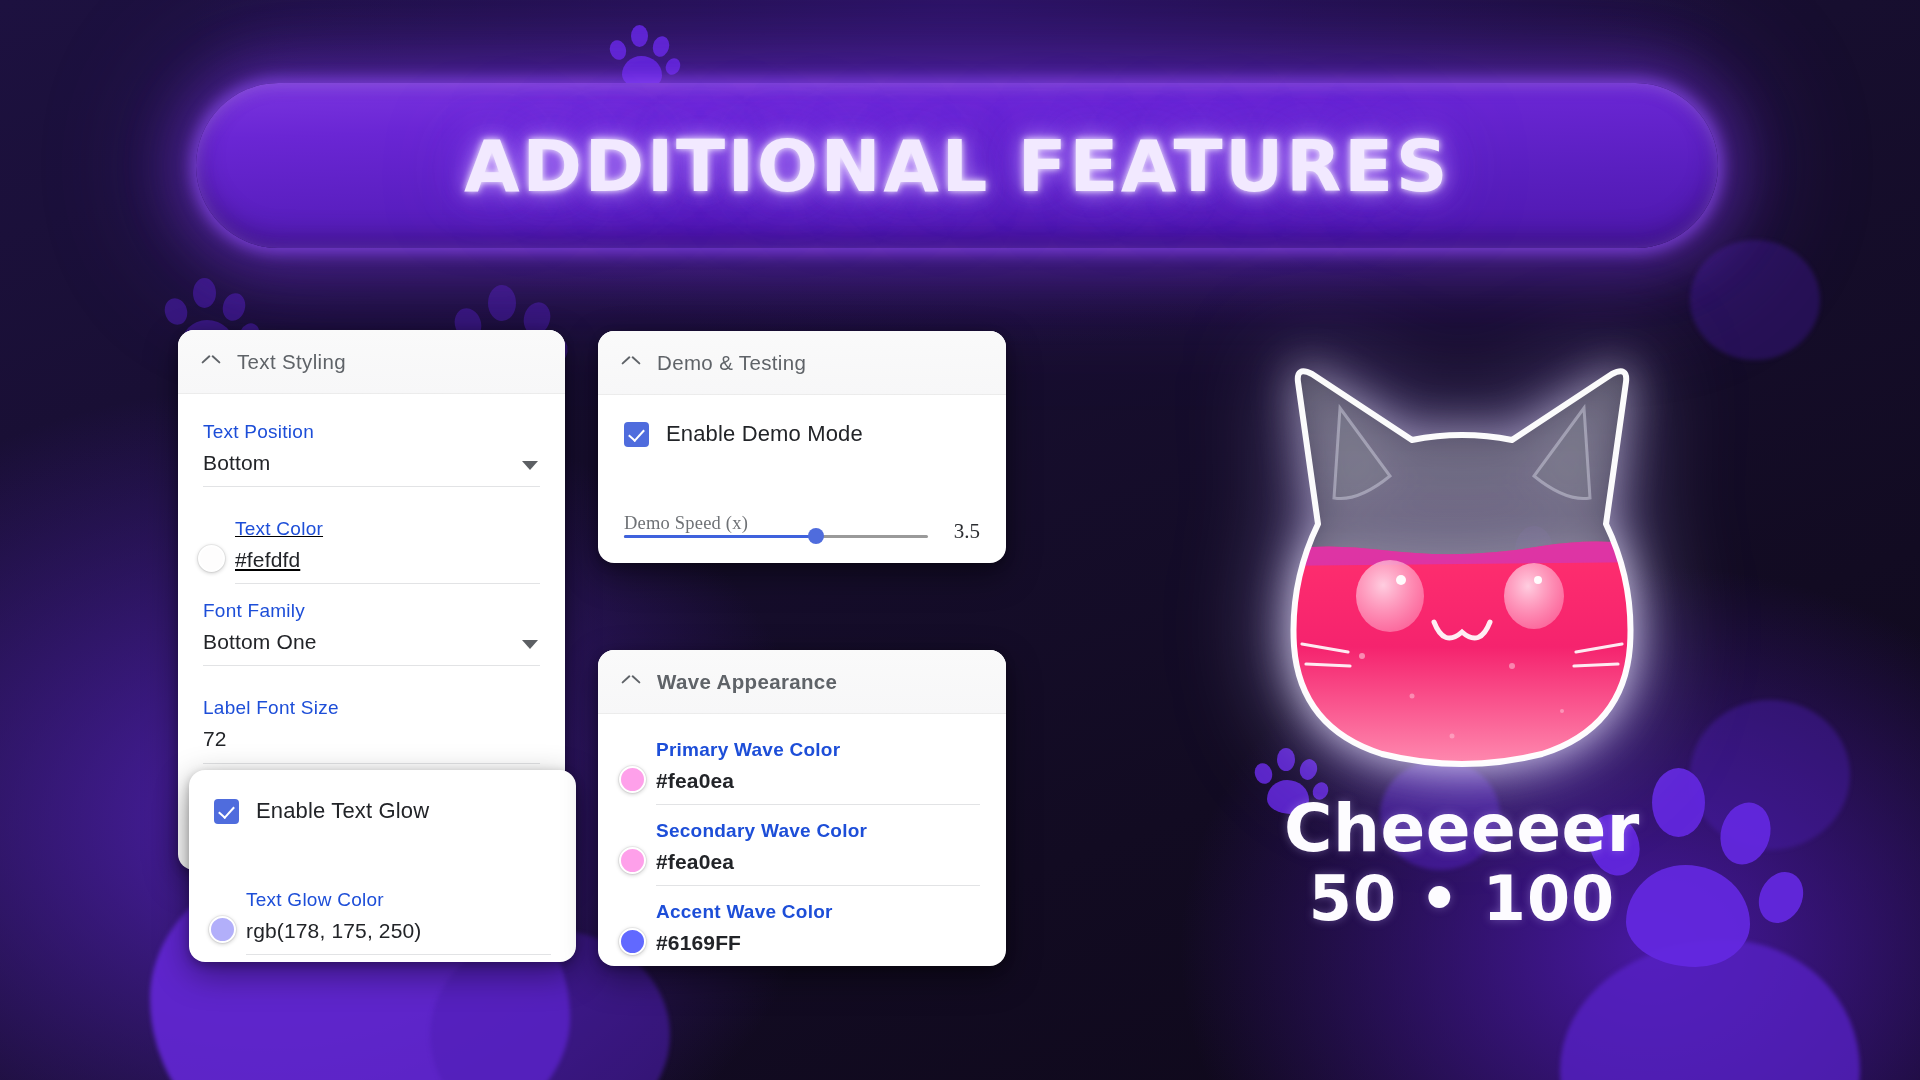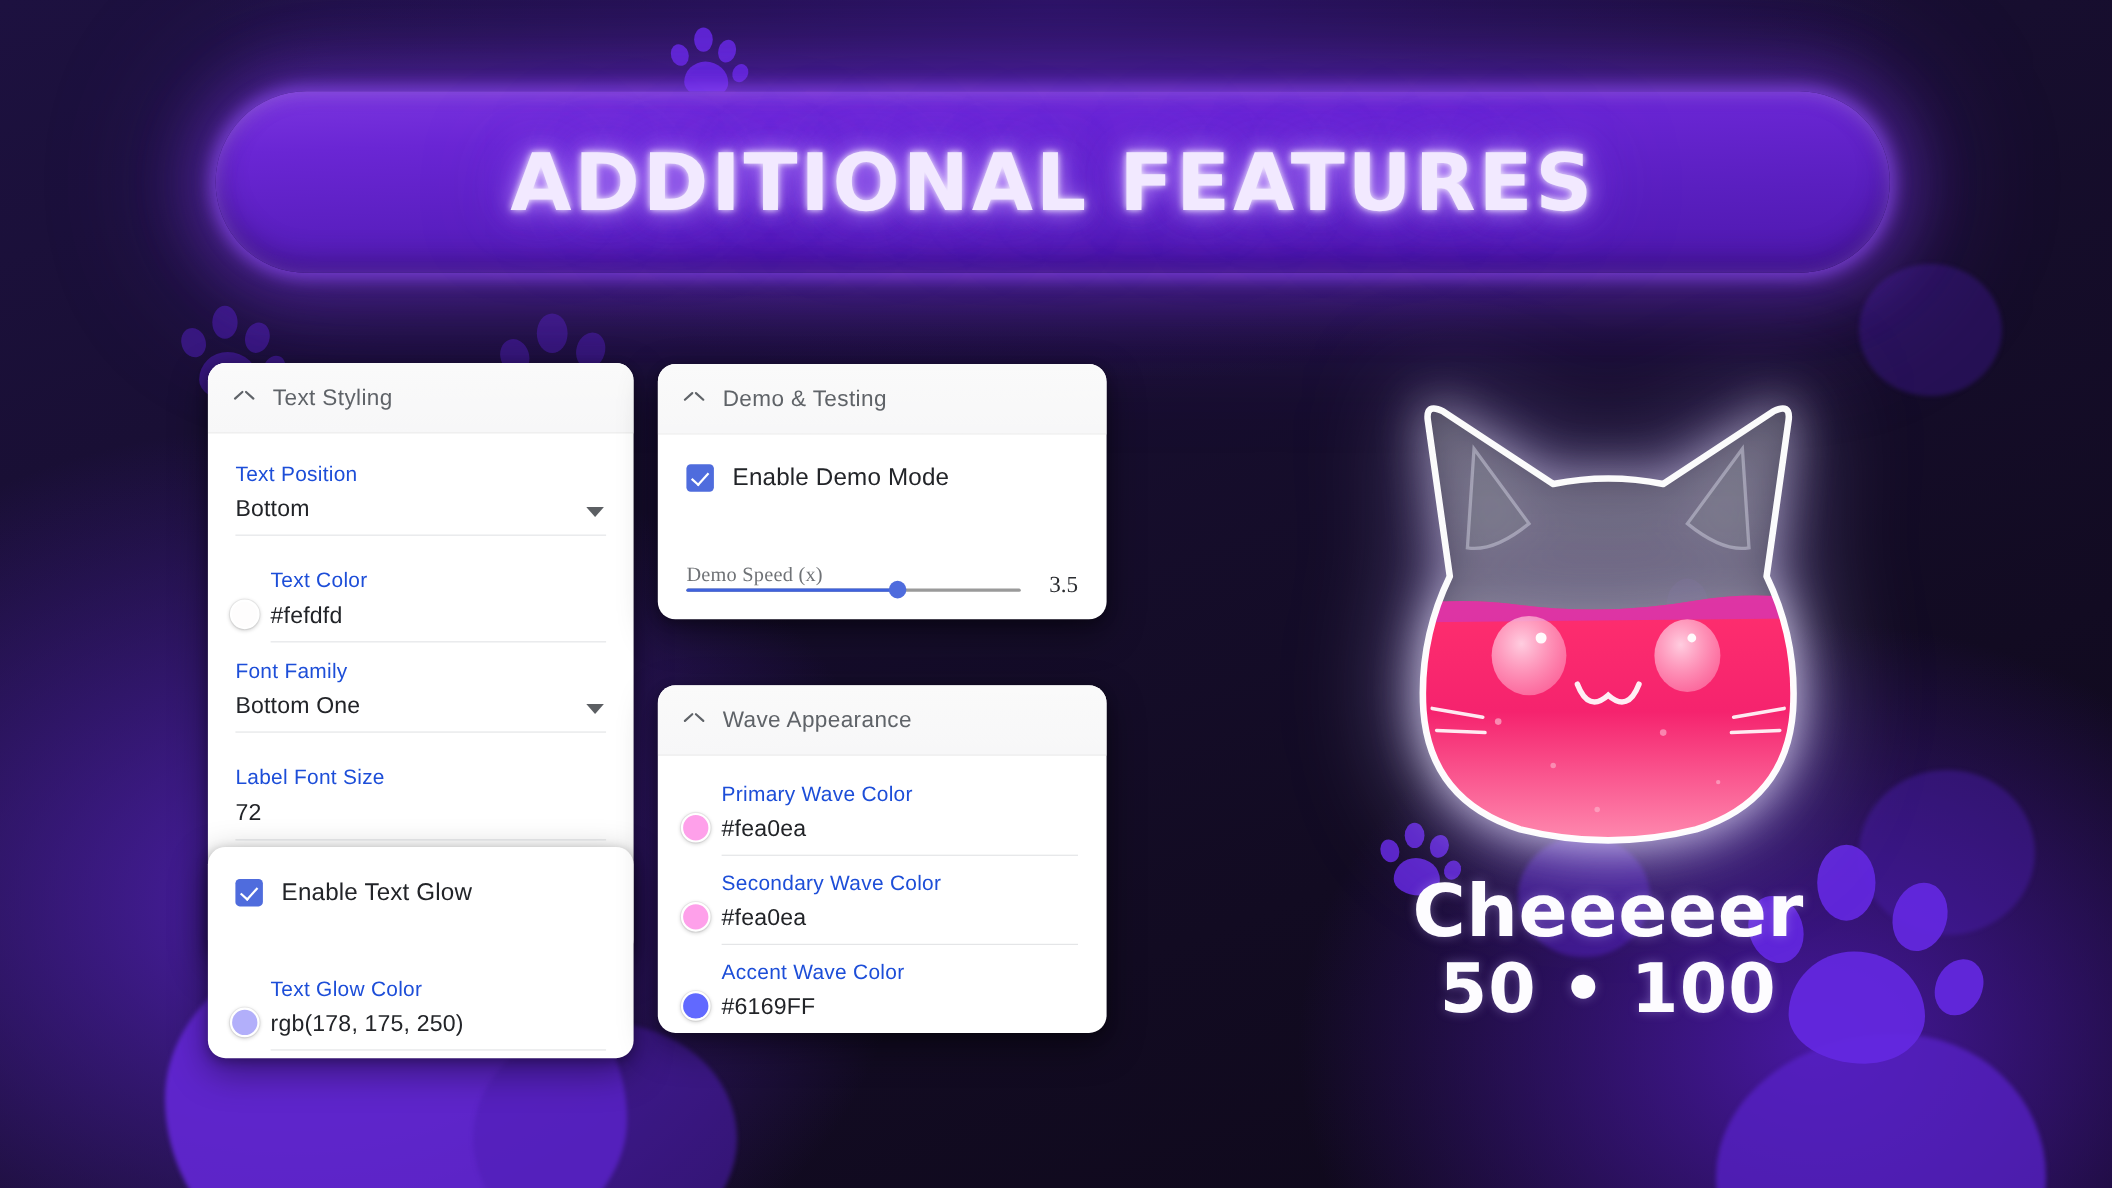--- a/index.html
+++ b/index.html
@@ -207,33 +207,33 @@
     <div class="toe" style="left:131px;top:42px;width:49px;height:63px;transform:rotate(16deg);"></div>
     <div class="toe" style="left:170px;top:111px;width:42px;height:53px;transform:rotate(26deg);"></div>
     <div class="pad" style="left:36px;top:105px;width:124px;height:102px;"></div>
   </div>
 </div>
 
 <div id="title-banner">
   <span id="title-text">ADDITIONAL FEATURES</span>
 </div>
 
-<div class="card" style="left:189px;top:330px;width:387px;height:540px;">
+<div class="card" style="left:178px;top:330px;width:387px;height:540px;">
   <div class="card-header">
     <span class="chev"></span>
     <span class="card-title">Text Styling</span>
   </div>
   <div class="card-body">
     <div class="field" style="margin-bottom:26px;">
       <span class="field-label">Text Position</span>
       <div class="field-value">Bottom</div>
       <span class="caret"></span>
     </div>
 
-    <div class="field has-swatch" style="">
+    <div class="field has-swatch" style="text-decoration:underline;">
       <span class="field-label">Text Color</span>
       <div class="field-value">#fefdfd</div>
       <span class="swatch" style="background:#fefdfd;"></span>
     </div>
 
     <div class="field" style="margin-bottom:26px;">
       <span class="field-label">Font Family</span>
       <div class="field-value">Bottom One</div>
       <span class="caret"></span>
     </div>
@@ -274,21 +274,21 @@
         <span class="slider-caption">Demo Speed (x)</span>
         <span class="track"></span>
         <span class="track-fill" style="width:63%;"></span>
         <span class="thumb" style="left:63%;"></span>
       </div>
       <span class="slider-value">3.5</span>
     </div>
   </div>
 </div>
 
-<div class="card" style="left:598px;top:623px;width:408px;height:316px;">
+<div class="card" style="left:598px;top:650px;width:408px;height:316px;font-weight:bold;">
   <div class="card-header">
     <span class="chev"></span>
     <span class="card-title">Wave Appearance</span>
   </div>
   <div class="card-body" style="padding:20px 26px 14px 26px;">
     <div class="field has-swatch" style="margin-bottom:10px;">
       <span class="field-label">Primary Wave Color</span>
       <div class="field-value">#fea0ea</div>
       <span class="swatch" style="background:#fea0ea;"></span>
     </div>

